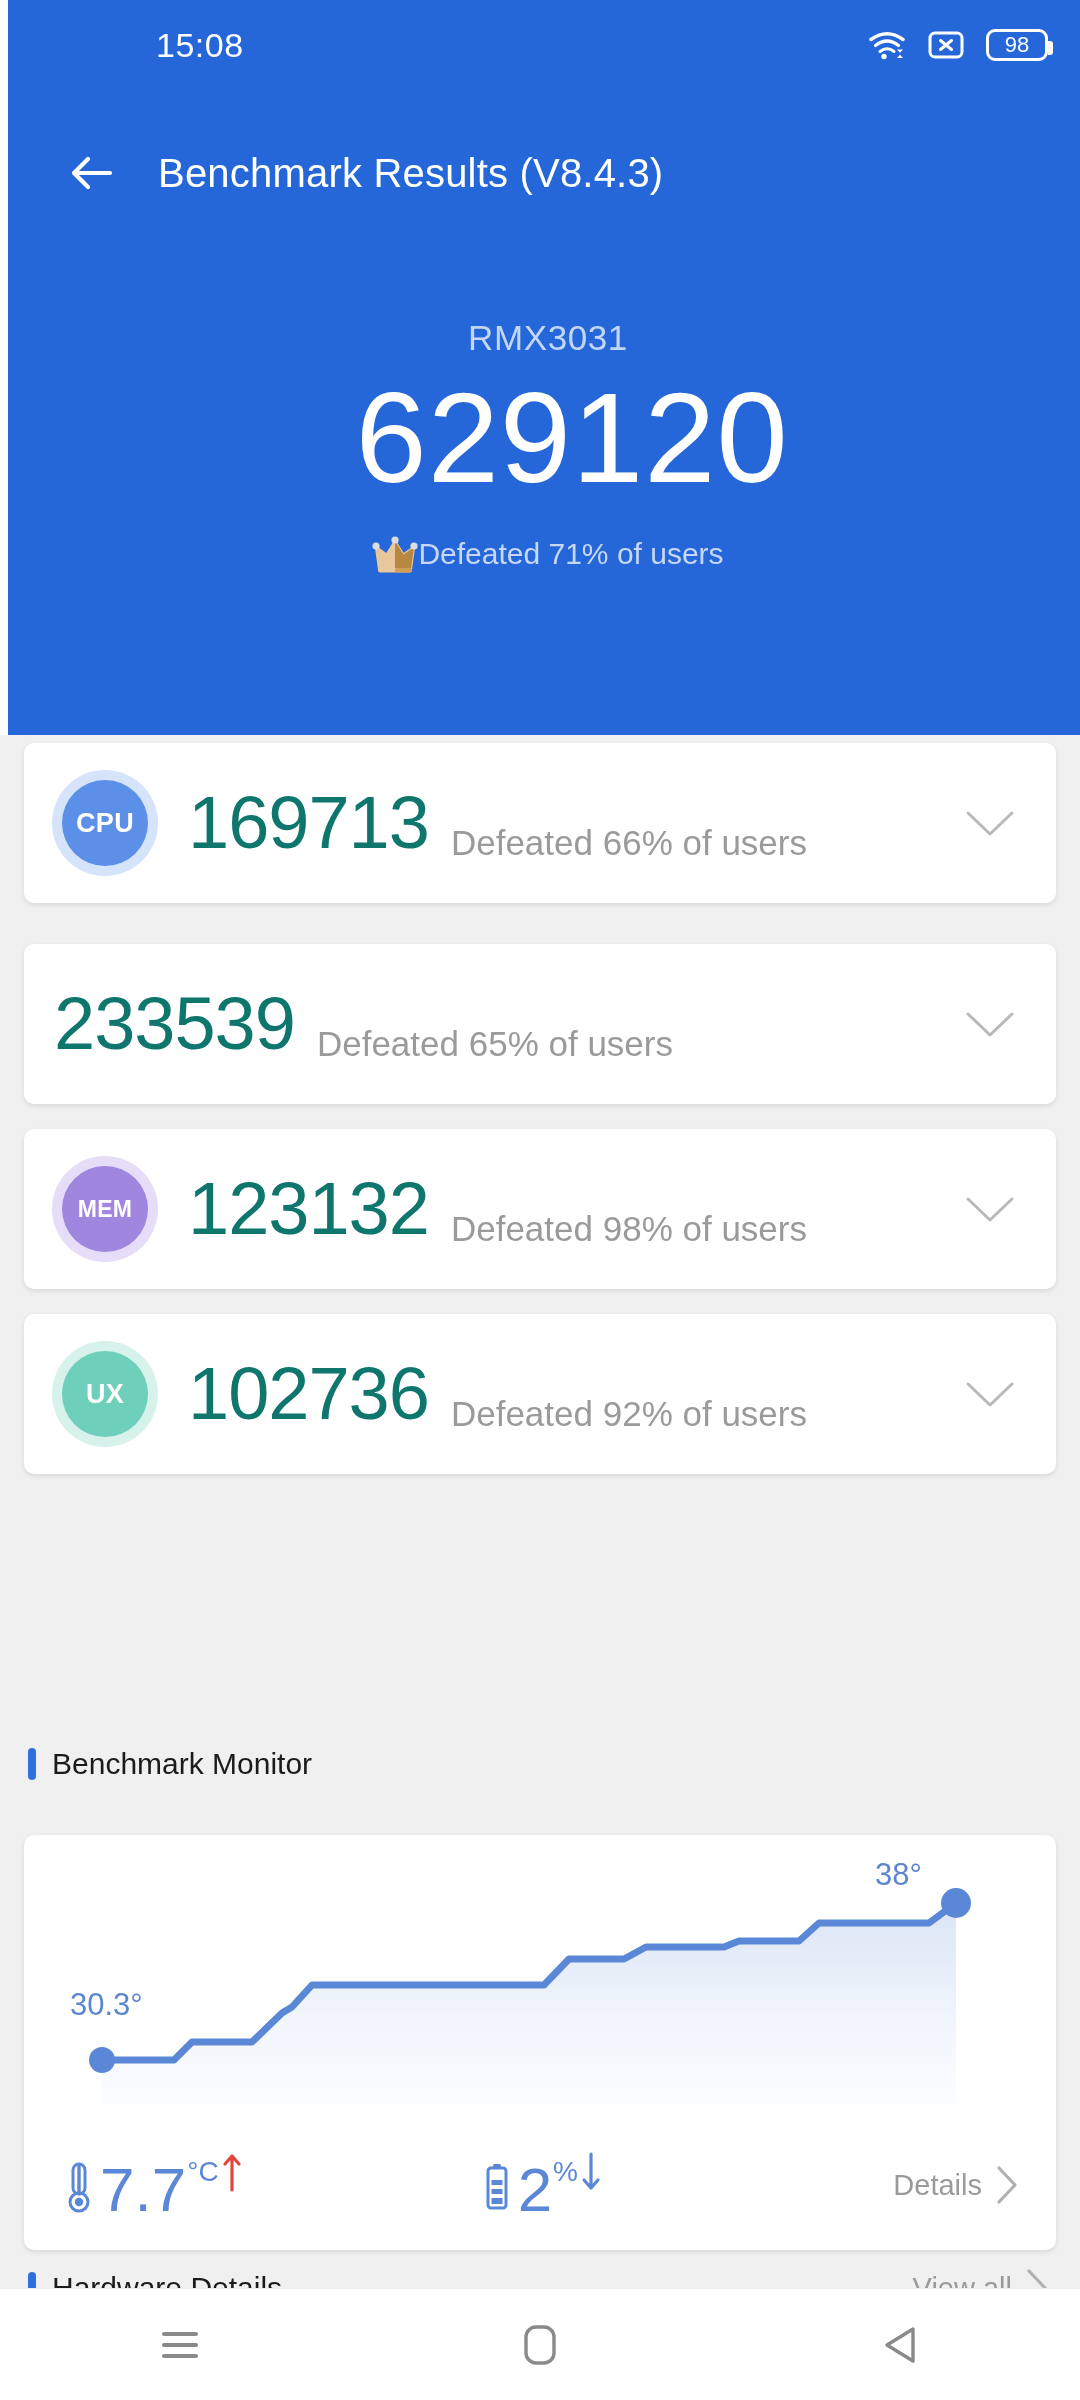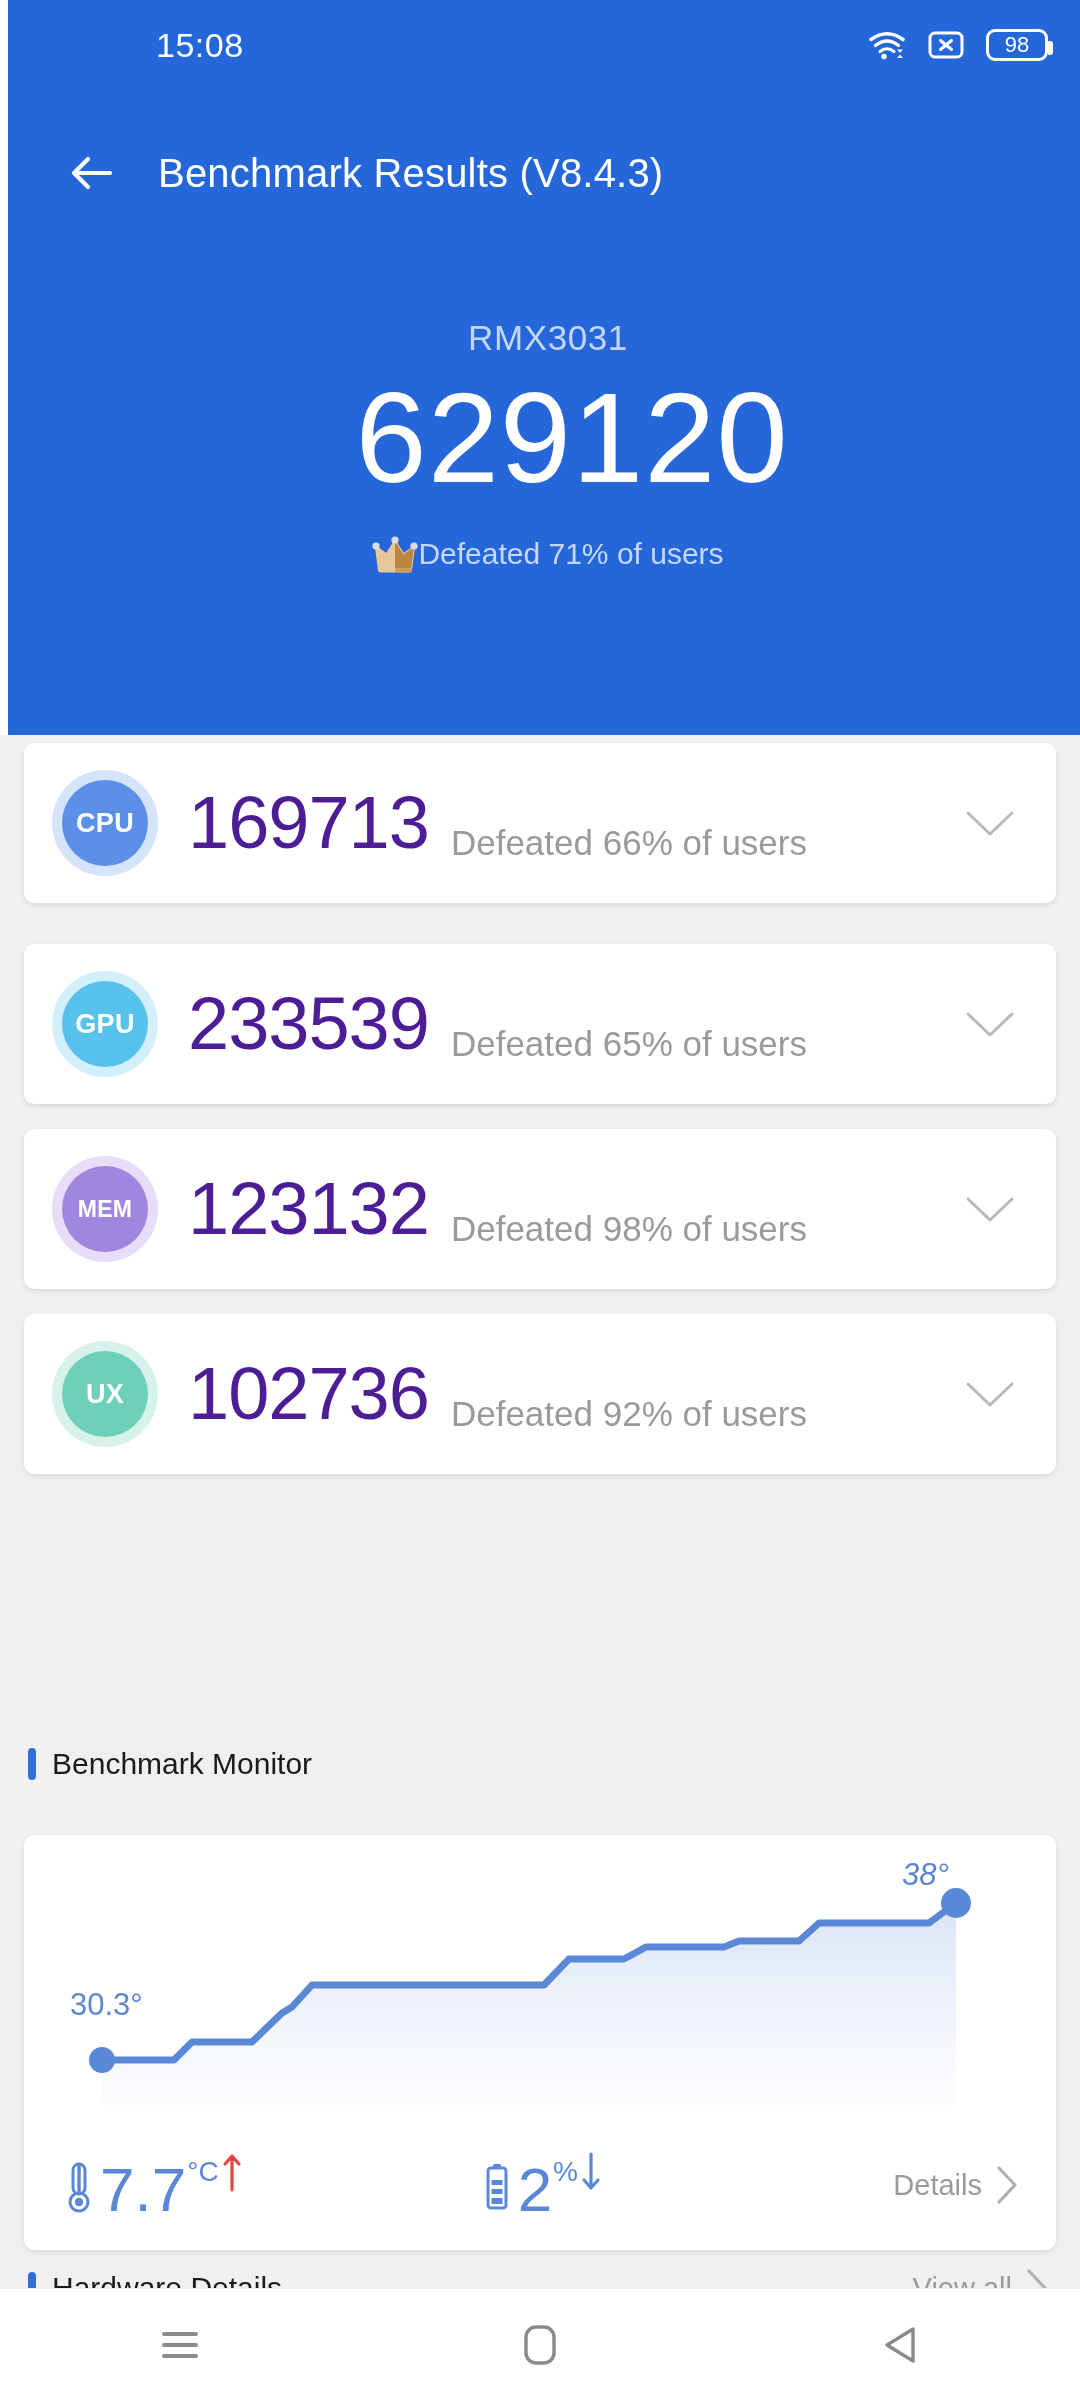--- a/index.html
+++ b/index.html
@@ -80,21 +80,21 @@
     width:106px; height:106px; margin-left:28px; flex:0 0 auto;
     border-radius:50%; display:flex; align-items:center; justify-content:center;
   }
   .badge {
     width:86px; height:86px; border-radius:50%;
     display:flex; align-items:center; justify-content:center;
     color:#ffffff; font-size:27px; font-weight:700; letter-spacing:.3px;
   }
   .badge.small-label { font-size:23px; }
   .card-score {
-    font-size:74px; color:#4c1d95; font-weight:400;
+    font-size:74px; color:#0f766e; font-weight:400;
     margin-left:30px; letter-spacing:-1px; line-height:1;
   }
   .card-defeat {
     font-size:35px; color:#9a9a9a; margin-left:22px; align-self:flex-end;
     margin-bottom:40px; white-space:nowrap;
   }
   .chevron-down { margin-left:auto; margin-right:40px; width:52px; height:32px; flex:0 0 auto; }
 
   
   .section-head {
@@ -108,21 +108,21 @@
     position:absolute; left:24px; top:1100px; width:1032px; height:415px;
     background:#ffffff; border-radius:10px; box-shadow:0 2px 5px rgba(0,0,0,.10);
     overflow:hidden;
   }
   .chart-area { position:absolute; left:0; top:0; width:1032px; height:295px; }
   .chart-svg { position:absolute; left:0; top:0; }
   .chart-label {
     position:absolute; font-size:31px; color:#5d86cf; font-weight:400; white-space:nowrap;
   }
   .label-start { left:46px; top:152px; }
-  .label-end   { left:878px; top:22px;font-style:italic; }
+  .label-end   { left:851px; top:22px; }
 
   .stats-row {
     position:absolute; left:0; top:300px; width:1032px; height:100px;
     display:flex; align-items:center;
   }
   .stat { display:flex; align-items:flex-end; }
   .stat-temp { margin-left:38px; }
   .stat-batt { margin-left:238px; }
   .stat-icon { width:34px; height:54px; flex:0 0 auto; margin-bottom:4px; }
   .stat-value { font-size:62px; color:#5a88d6; line-height:.92; font-weight:400; margin-left:4px; }
@@ -219,23 +219,20 @@
     <span class="card-score">169713</span>
     <span class="card-defeat">Defeated 66% of users</span>
     <span class="chevron-down">
       <svg viewBox="0 0 52 32" width="52" height="32">
         <path d="M4 6 L26 27 L48 6" stroke="#b9b9b9" stroke-width="3" fill="none" stroke-linecap="round" stroke-linejoin="round"></path>
       </svg>
     </span>
   </div>
 
   <div class="card" style="top:209px;">
-    <span class="badge-wrap" style="background:#d2effb;">
-      <span class="badge" style="background:#57c3ec;">GPU</span>
-    </span>
     <span class="card-score">233539</span>
     <span class="card-defeat">Defeated 65% of users</span>
     <span class="chevron-down">
       <svg viewBox="0 0 52 32" width="52" height="32">
         <path d="M4 6 L26 27 L48 6" stroke="#b9b9b9" stroke-width="3" fill="none" stroke-linecap="round" stroke-linejoin="round"></path>
       </svg>
     </span>
   </div>
 
   <div class="card" style="top:394px;">

